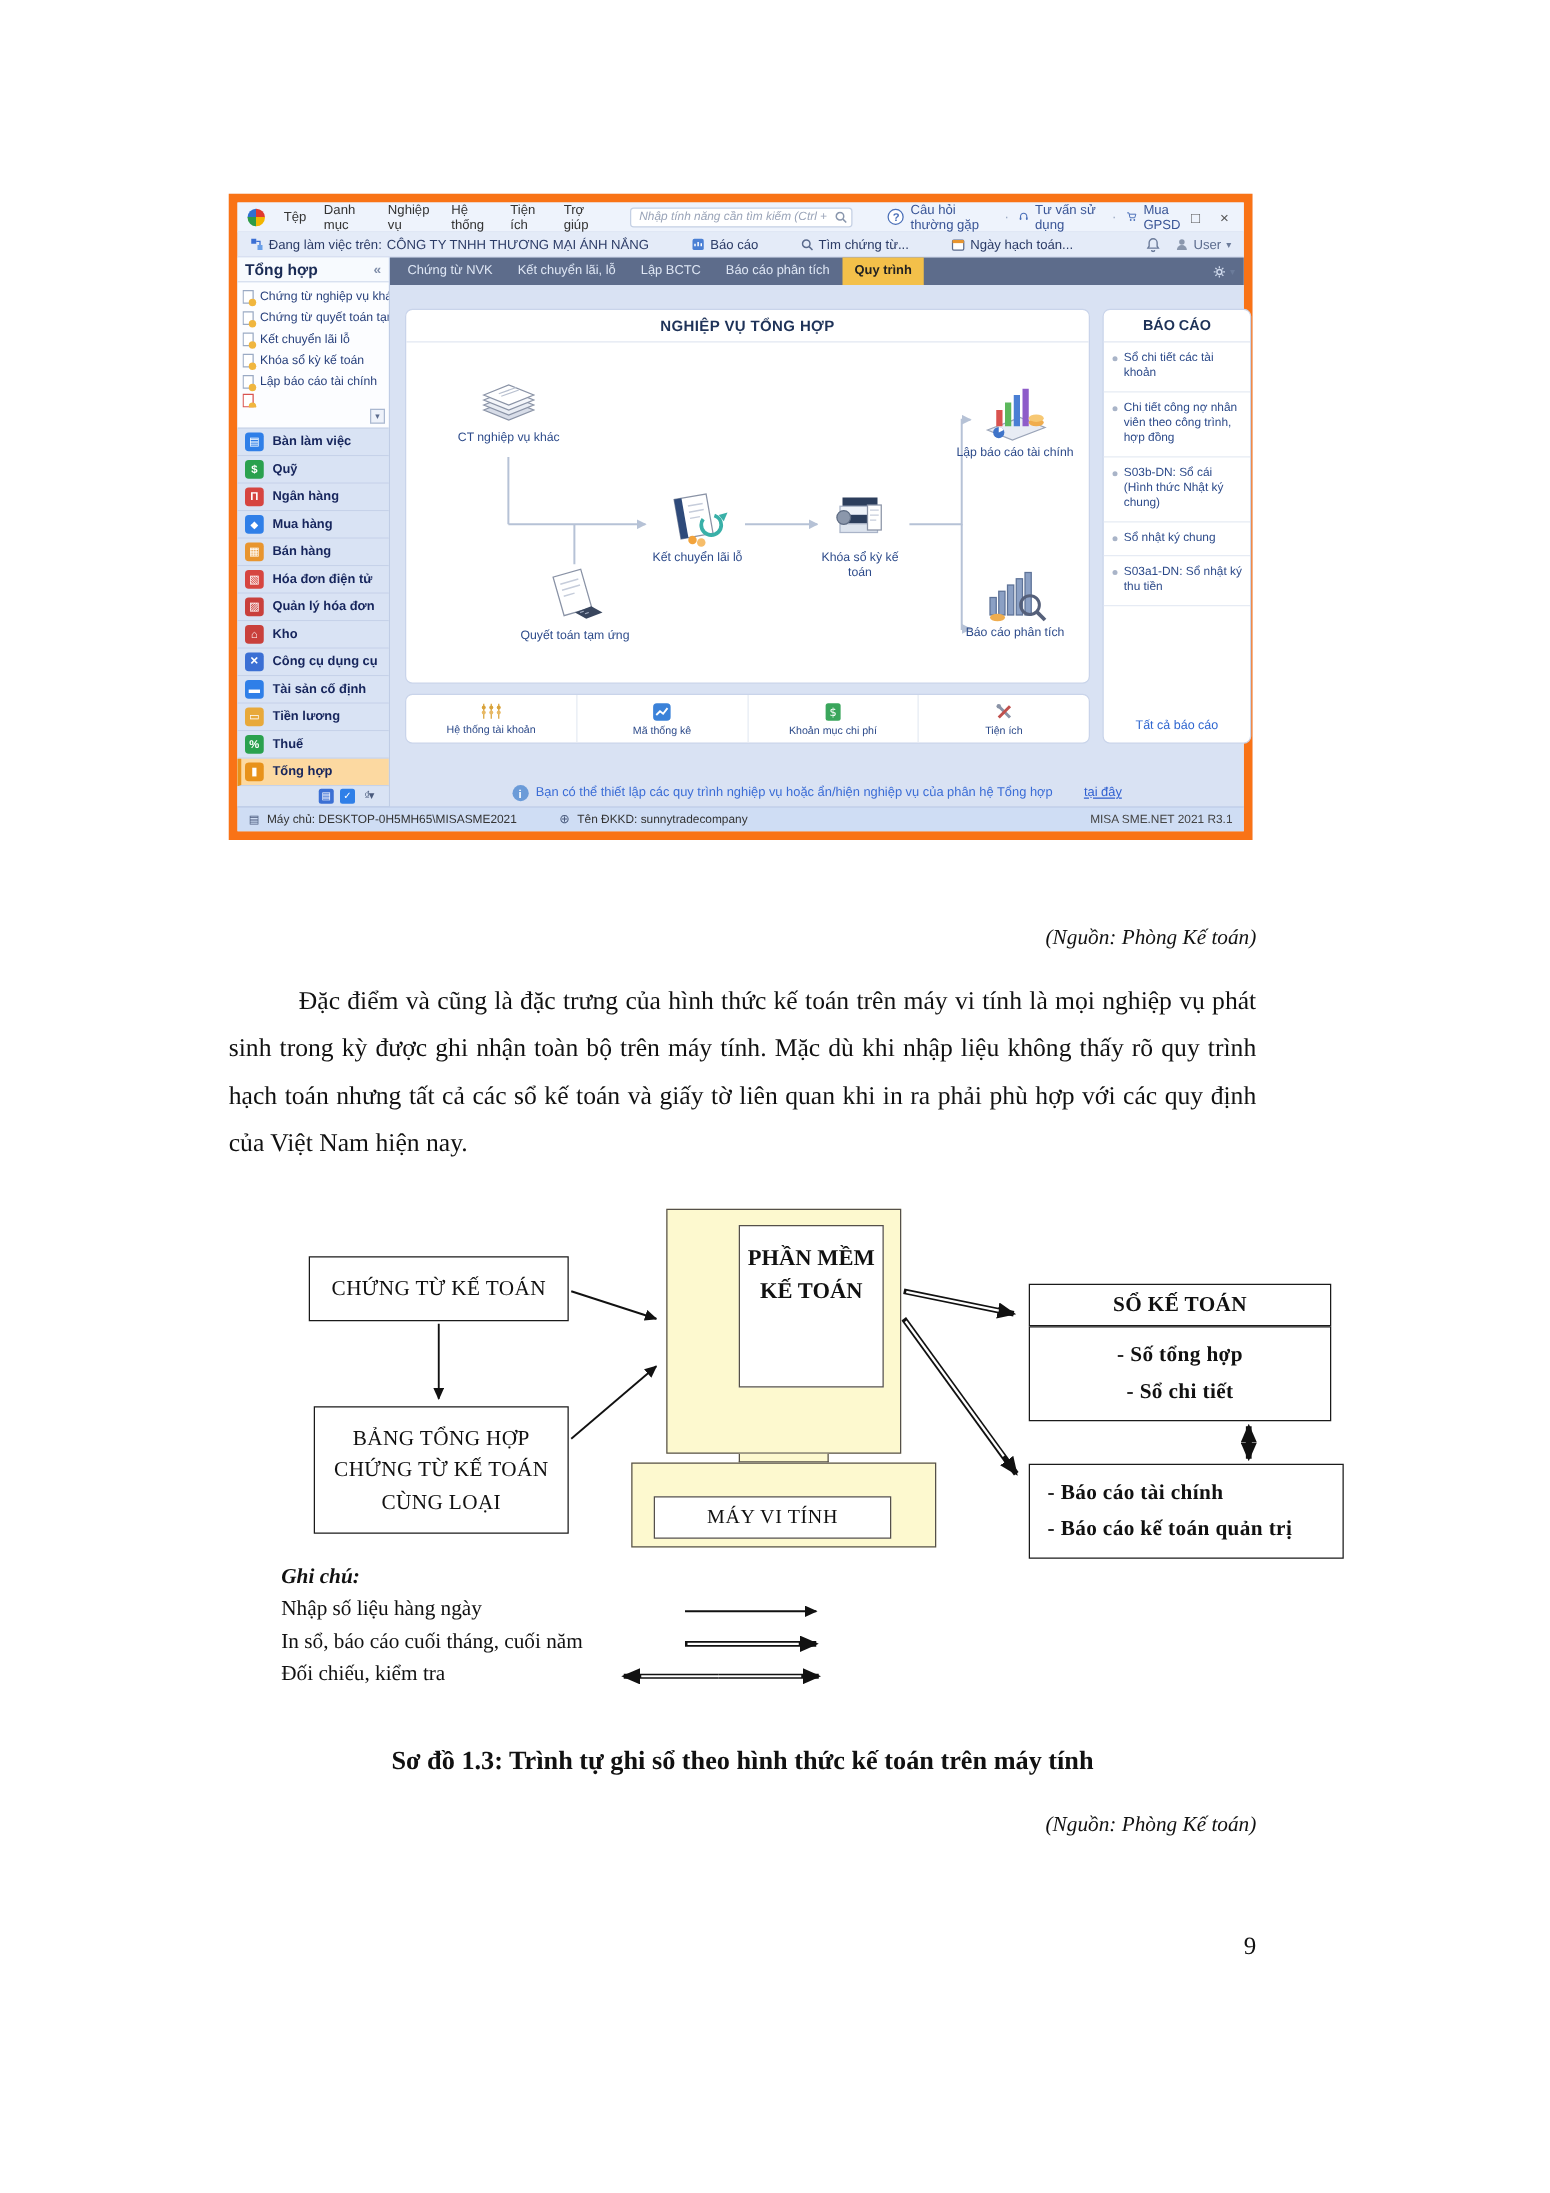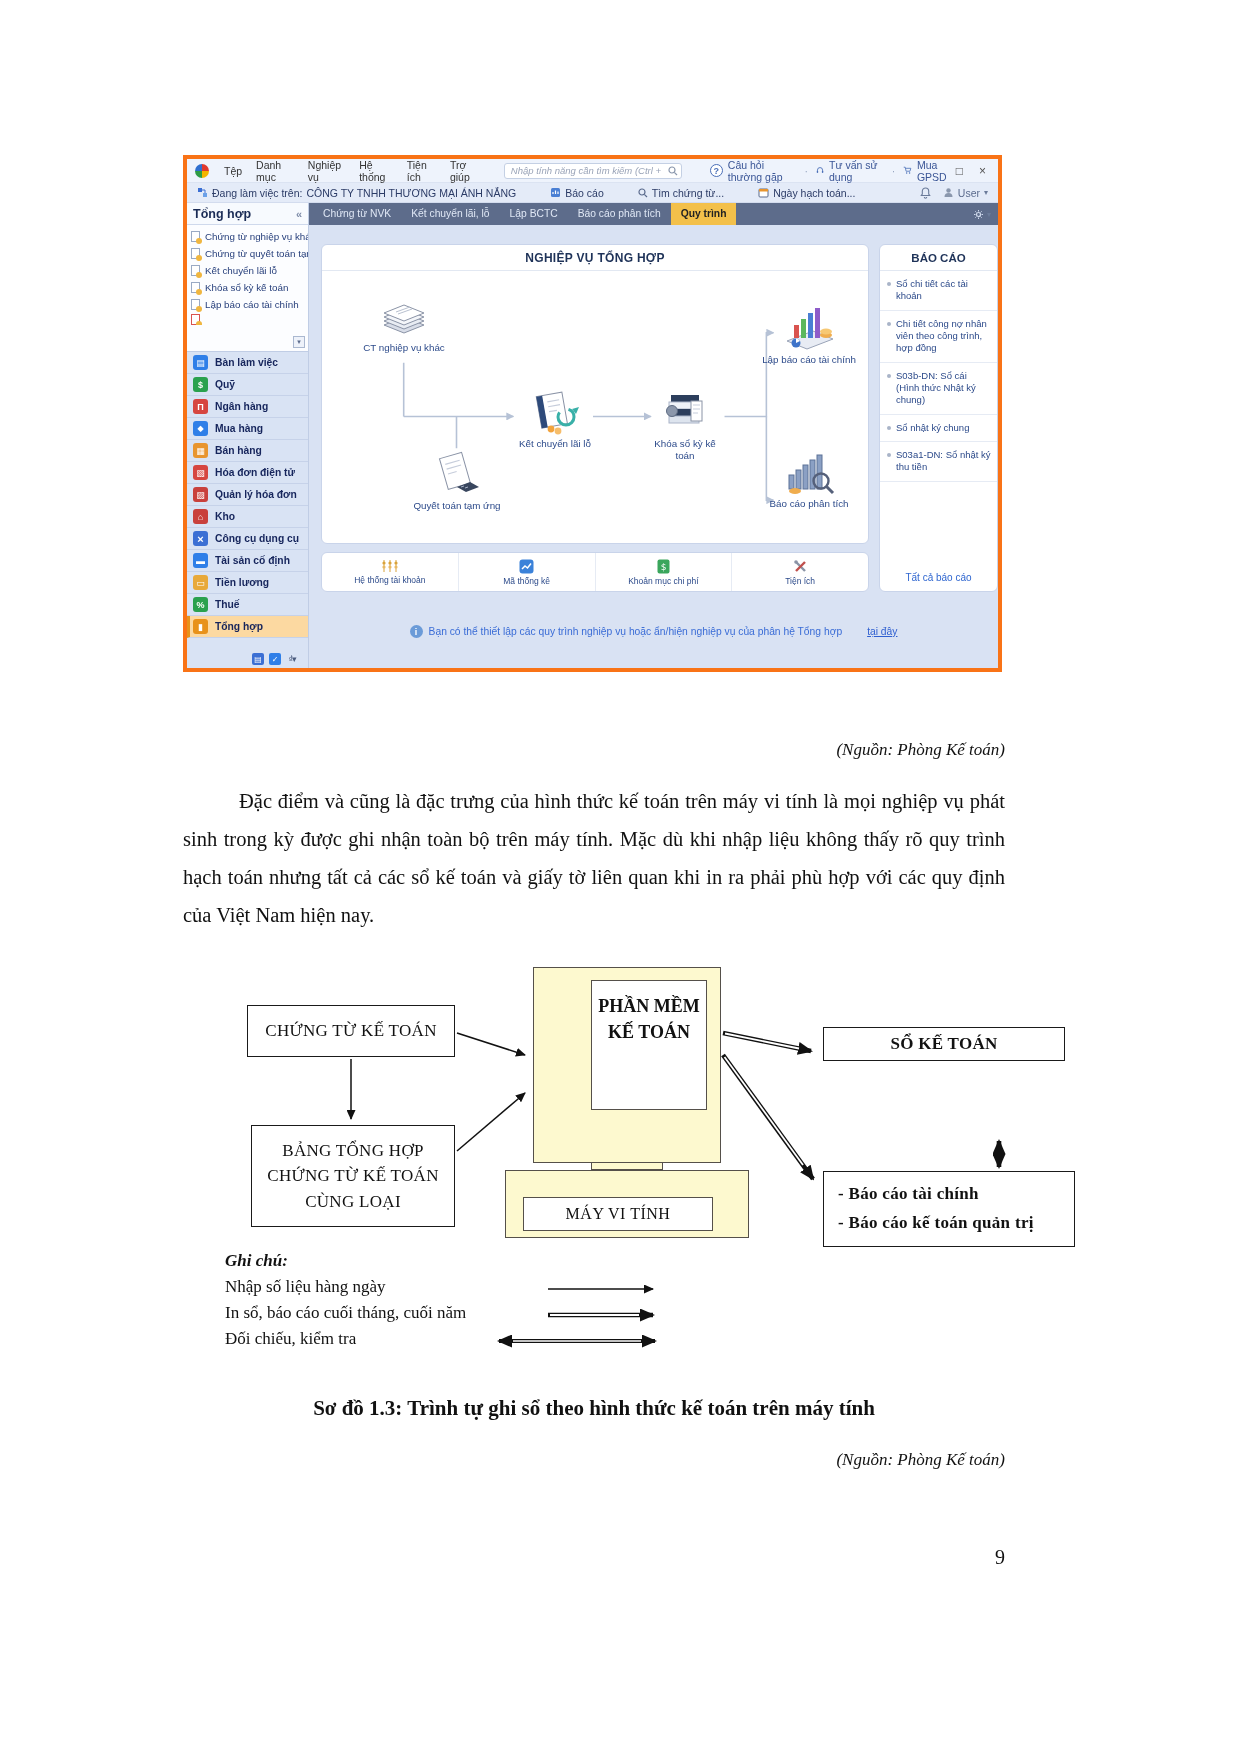--- a/index.html
+++ b/index.html
@@ -3,21 +3,21 @@
 <meta charset="utf-8">
 <style>
   html,body{margin:0;padding:0;background:#888;}
   .page{position:relative;width:1240px;height:1754px;background:#fff;margin:0 auto;
         font-family:"Liberation Serif","DejaVu Serif",serif;color:#111;overflow:hidden;}
   .page *{box-sizing:border-box;}
 
   
   .misa{position:absolute;left:183px;top:155px;width:819px;height:517px;
         font-family:"Liberation Sans","DejaVu Sans",sans-serif;
-        background:#e9effa;border:4px solid #f97316;display:flex;flex-direction:column;font-size:10.5px;color:#333;}
+        background:#e9effa;border:7px solid #f97316;display:flex;flex-direction:column;font-size:10.5px;color:#333;}
   
   .menubar{height:24px;display:flex;align-items:center;padding:0 8px;background:#eef3fc;border-bottom:1px solid #dbe3f2;}
   .logo{width:14px;height:14px;border-radius:50%;margin-right:8px;flex:none;
         background:conic-gradient(#e0392e 0 90deg,#f2b information0 0,#f2b500 90deg 180deg,#2e9b46 180deg 270deg,#2f6fd0 0);}
   .logo{background:conic-gradient(#e0392e 0 90deg,#f2b500 90deg 180deg,#2e9b46 180deg 270deg,#2f6fd0 270deg 360deg);}
   .mn{padding:0 7px;color:#333;cursor:default;}
   .searchwrap{position:relative;margin-left:16px;flex:none;}
   .searchwrap input{width:178px;height:16px;border:1px solid #c4d0e4;border-radius:3px;background:#fff;
         font:italic 9.5px "Liberation Sans","DejaVu Sans",sans-serif;color:#9aa4b8;padding:0 18px 0 6px;outline:none;}
   .searchwrap input::placeholder{color:#9aa4b8;}
@@ -506,20 +506,27 @@
 
           <div class="hintbar">
             <span class="info-ico">i</span>
             <span>Bạn có thể thiết lập các quy trình nghiệp vụ hoặc ẩn/hiện nghiệp vụ của phân hệ Tổng hợp</span>
             <span class="hint-link">tại đây</span>
           </div>
         </div>
       </div>
     </div>
 
+    <div class="statusbar">
+      <span class="sb-ico"></span>
+      <span>Máy chủ: DESKTOP-0H5MH65\MISASME2021</span>
+      <span class="sb-ico2 sb-gap"></span>
+      <span>Tên ĐKKD: sunnytradecompany</span>
+      <span class="sb-right">MISA SME.NET 2021 R3.1</span>
+    </div>
   </div>
 
   <div class="src src1">(Nguồn: Phòng Kế toán)</div>
   <div class="para">Đặc điểm và cũng là đặc trưng của hình thức kế toán trên máy vi tính là mọi nghiệp vụ phát sinh trong kỳ được ghi nhận toàn bộ trên máy tính. Mặc dù khi nhập liệu không thấy rõ quy trình hạch toán nhưng tất cả các sổ kế toán và giấy tờ liên quan khi in ra phải phù hợp với các quy định của Việt Nam hiện nay.</div>
 
   <div class="diagram">
     <svg class="dg-svg" viewBox="0 0 890 410">
       <defs>
         <marker id="mthin" markerUnits="userSpaceOnUse" markerWidth="10" markerHeight="9" refX="9" refY="4.5" orient="auto">
           <path d="M0 0 L10 4.5 L0 9 Z" fill="#111"></path>
@@ -554,20 +561,24 @@
     <div class="dbox d-bang">BẢNG TỔNG HỢP CHỨNG TỪ KẾ TOÁN CÙNG LOẠI</div>
 
     <div class="d-monitor">
       <div class="d-screen">PHẦN MỀM KẾ TOÁN</div>
     </div>
     <div class="d-neck"></div>
     <div class="d-keyb"></div>
     <div class="d-maylabel">MÁY VI TÍNH</div>
 
     <div class="dbox d-sokt-h">SỔ KẾ TOÁN</div>
+    <div class="dbox d-sokt-b">
+      <span>- Số tổng hợp</span>
+      <span>- Sổ chi tiết</span>
+    </div>
     <div class="dbox d-bc">
       <span>- Báo cáo tài chính</span>
       <span>- Báo cáo kế toán quản trị</span>
     </div>
 
     <div class="leg-title">Ghi chú:</div>
     <div class="leg leg1">Nhập số liệu hàng ngày</div>
     <div class="leg leg2">In sổ, báo cáo cuối tháng, cuối năm</div>
     <div class="leg leg3">Đối chiếu, kiểm tra</div>
   </div>

